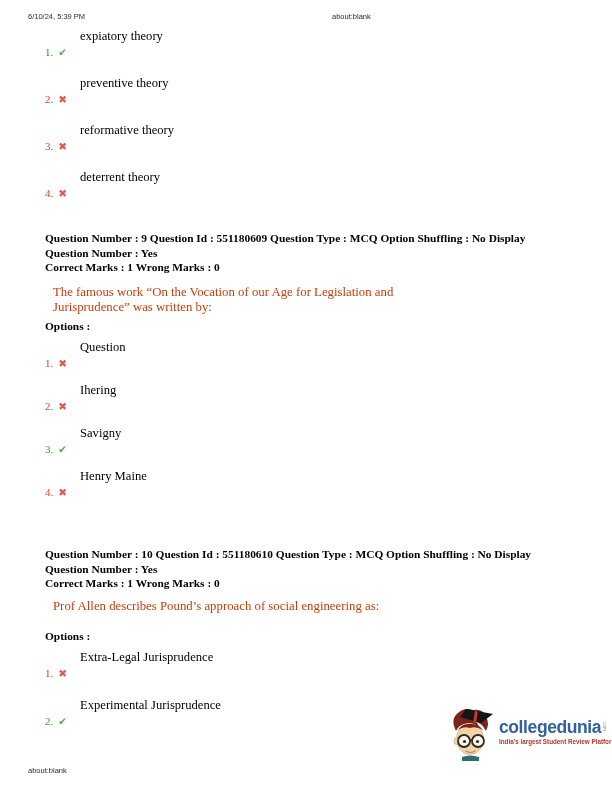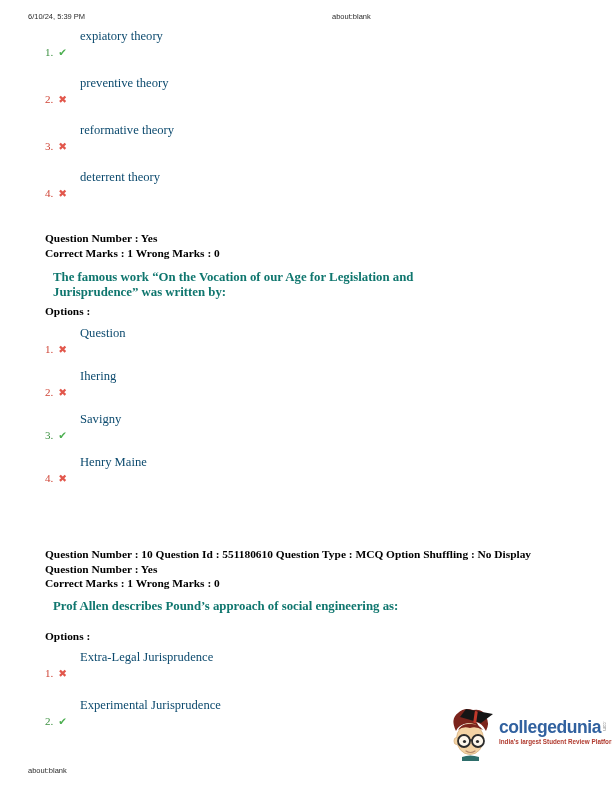--- a/index.html
+++ b/index.html
@@ -13,21 +13,21 @@
     position:absolute;font-family:"Liberation Sans",sans-serif;
     font-size:7.5px;color:#2b2b2b;white-space:nowrap;
   }
   .hdr-date{left:28px;top:12px;}
   .hdr-title{left:332px;top:12px;}
   .ftr-url{left:28px;top:766px;}
 
   
   .opt-block{margin-bottom:15px;}
   .opt-label{
-    font-size:12.6px;line-height:16px;color:#0c4a6e;margin-left:35px;white-space:nowrap;
+    font-size:12.6px;line-height:16px;color:#000000;margin-left:35px;white-space:nowrap;
   }
   .marker{
     font-size:11px;line-height:14px;margin-top:1px;white-space:nowrap;
   }
   .marker[data-state="wrong"]{color:#cf4436;}
   .marker[data-state="correct"]{color:#3c9141;}
   .marker .icon{
     font-family:"DejaVu Sans",sans-serif;font-size:10.5px;margin-left:5px;
   }
   .marker[data-state="wrong"] .icon{color:#e2574c;}
@@ -40,21 +40,21 @@
   #q9{top:231px;}
   #q10{top:547px;}
 
   .q-header{
     font-weight:bold;font-size:11.4px;line-height:14.6px;color:#000;white-space:nowrap;
   }
   .q-marks{
     font-weight:bold;font-size:11.4px;line-height:14.6px;color:#000;
   }
   .q-text{
-    font-size:12.8px;line-height:15px;color:#0f766e;padding-left:8px;white-space:nowrap;font-weight:bold;
+    font-size:12.8px;line-height:15px;color:#c2410c;padding-left:8px;white-space:nowrap;
   }
   #q9 .q-text.l1{margin-top:10px;}
   #q9 .q-text.l2{}
   #q10 .q-text.l1{margin-top:8px;margin-bottom:15px;}
   .options-label{
     font-weight:bold;font-size:11.4px;line-height:14.6px;color:#000;margin-top:4px;margin-bottom:6px;
   }
   #q9 .opt-block{margin-bottom:12px;}
   #q10 .opt-block{margin-bottom:17px;}
 
@@ -101,20 +101,21 @@
       <div class="marker" data-state="wrong"><span>3.</span><span class="icon">✖</span></div>
     </div>
 
     <div class="opt-block">
       <div class="opt-label">deterrent theory</div>
       <div class="marker" data-state="wrong"><span>4.</span><span class="icon">✖</span></div>
     </div>
   </div>
 
   <div class="sec" id="q9">
+    <div class="q-header">Question Number : 9 Question Id : 551180609 Question Type : MCQ Option Shuffling : No Display</div>
     <div class="q-header">Question Number : Yes</div>
     <div class="q-marks">Correct Marks : 1 Wrong Marks : 0</div>
     <div class="q-text l1">The famous work “On the Vocation of our Age for Legislation and</div>
     <div class="q-text l2">Jurisprudence” was written by:</div>
     <div class="options-label">Options :</div>
 
     <div class="opt-block">
       <div class="opt-label">Question</div>
       <div class="marker" data-state="wrong"><span>1.</span><span class="icon">✖</span></div>
     </div>

